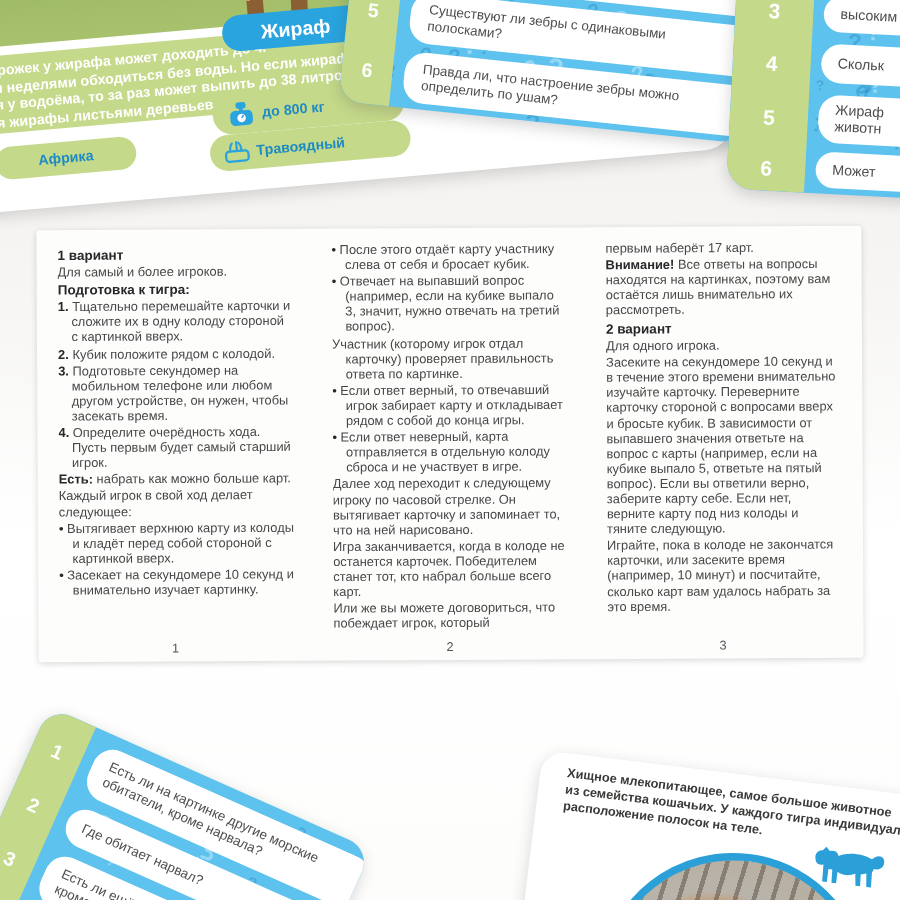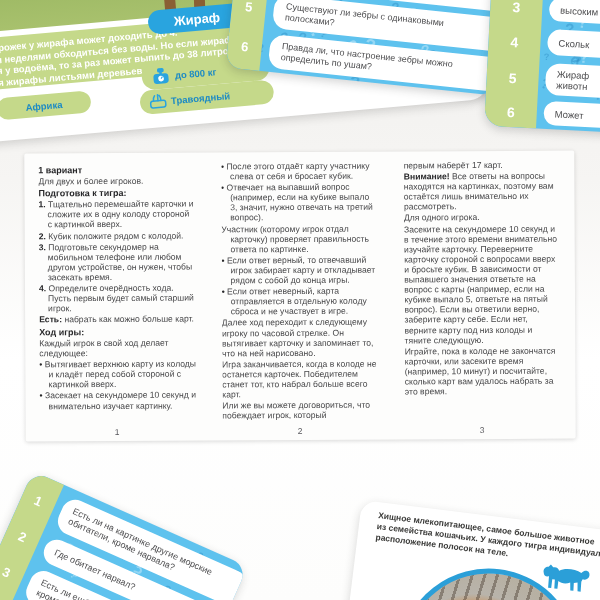--- a/index.html
+++ b/index.html
@@ -209,45 +209,45 @@
   </div>
   <div class="qpill" style="left:59px;top:162px;width:200px;height:24px;padding:0 11px">
     <span>Может</span>
   </div>
 </div>
 
 <div class="card" id="sheet">
   <div id="sheet-cols">
     <div class="icol">
         <div class="blk h">1 вариант</div>
-        <div class="blk p">Для двух и более игроков.</div>
+        <div class="blk p">Для самый и более игроков.</div>
         <div class="blk h">Подготовка к тигра:</div>
         <div class="blk li"><b>1. </b>Тщательно перемешайте карточки и сложите их в одну колоду стороной с картинкой вверх.</div>
         <div class="blk li"><b>2. </b>Кубик положите рядом с колодой.</div>
         <div class="blk li"><b>3. </b>Подготовьте секундомер на мобильном телефоне или любом другом устройстве, он нужен, чтобы засекать время.</div>
         <div class="blk li"><b>4. </b>Определите очерёдность хода. Пусть первым будет самый старший игрок.</div>
         <div class="blk p"><b>Есть: </b>набрать как можно больше карт.</div>
-        <div class="blk h">Ход игры:</div>
         <div class="blk p">Каждый игрок в свой ход делает следующее:</div>
         <div class="blk li"><b>• </b>Вытягивает верхнюю карту из колоды и кладёт перед собой стороной с картинкой вверх.</div>
         <div class="blk li"><b>• </b>Засекает на секундомере 10 секунд и внимательно изучает картинку.</div>
       </div>
     <div class="icol">
         <div class="blk li"><b>• </b>После этого отдаёт карту участнику слева от себя и бросает кубик.</div>
         <div class="blk li"><b>• </b>Отвечает на выпавший вопрос (например, если на кубике выпало 3, значит, нужно отвечать на третий вопрос).</div>
         <div class="blk li">Участник (которому игрок отдал карточку) проверяет правильность ответа по картинке.</div>
         <div class="blk li"><b>• </b>Если ответ верный, то отвечавший игрок забирает карту и откладывает рядом с собой до конца игры.</div>
         <div class="blk li"><b>• </b>Если ответ неверный, карта отправляется в отдельную колоду сброса и не участвует в игре.</div>
         <div class="blk p">Далее ход переходит к следующему игроку по часовой стрелке. Он вытягивает карточку и запоминает то, что на ней нарисовано.</div>
         <div class="blk p">Игра заканчивается, когда в колоде не останется карточек. Победителем станет тот, кто набрал больше всего карт.</div>
         <div class="blk p">Или же вы можете договориться, что побеждает игрок, который</div>
       </div>
     <div class="icol">
         <div class="blk p">первым наберёт 17 карт.</div>
         <div class="blk p"><b>Внимание! </b>Все ответы на вопросы находятся на картинках, поэтому вам остаётся лишь внимательно их рассмотреть.</div>
+        <div class="blk h">2 вариант</div>
         <div class="blk p">Для одного игрока.</div>
         <div class="blk p">Засеките на секундомере 10 секунд и в течение этого времени внимательно изучайте карточку. Переверните карточку стороной с вопросами вверх и бросьте кубик. В зависимости от выпавшего значения ответьте на вопрос с карты (например, если на кубике выпало 5, ответьте на пятый вопрос). Если вы ответили верно, заберите карту себе. Если нет, верните карту под низ колоды и тяните следующую.</div>
         <div class="blk p">Играйте, пока в колоде не закончатся карточки, или засеките время (например, 10 минут) и посчитайте, сколько карт вам удалось набрать за это время.</div>
       </div>
   </div>
   <span class="pgnum" style="left:89px">1</span>
   <span class="pgnum" style="left:272px">2</span>
   <span class="pgnum" style="left:454px">3</span>
 </div>
 

